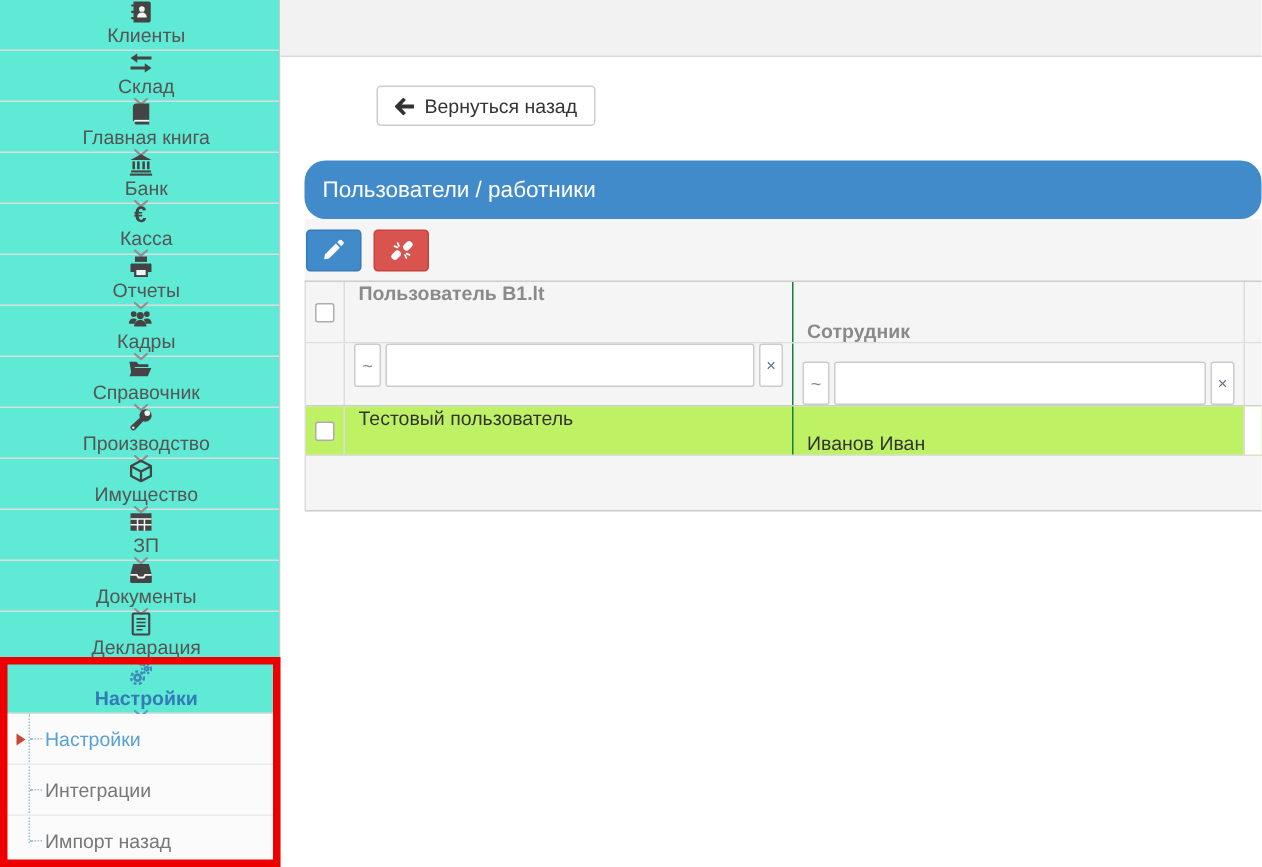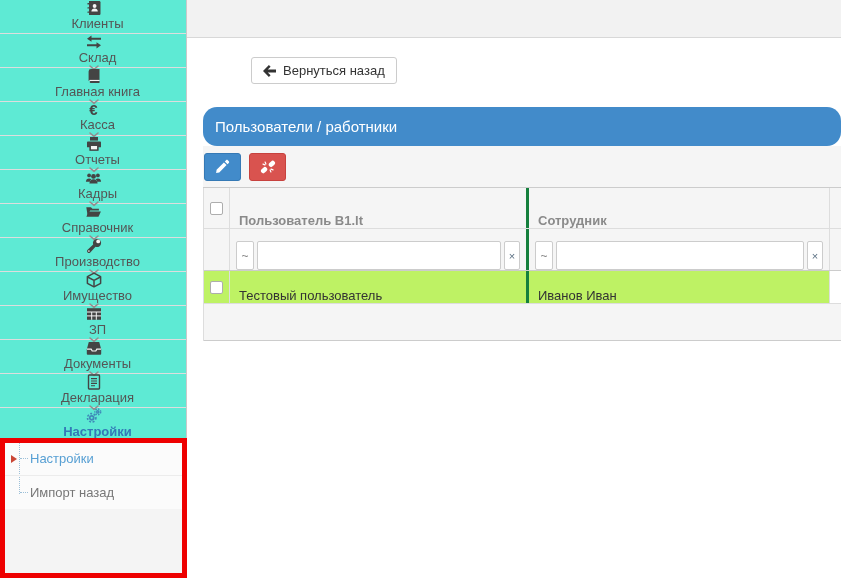--- a/index.html
+++ b/index.html
@@ -45,22 +45,22 @@
     display:flex;align-items:center;gap:8px;padding-left:1px;}
   .tbtn{width:37px;height:28px;border-radius:3px;display:flex;align-items:center;
     justify-content:center;cursor:pointer;box-sizing:border-box;}
   .tbtn.edit{background:#428bca;border:1px solid #3579b5;}
   .tbtn.unlink{background:#d9534f;border:1px solid #c7423e;}
   
   .tbl{border-left:1px solid #ddd;}
   .row{display:flex;box-sizing:border-box;}
   .c-check{width:26px;flex:none;border-right:1px solid #ddd;display:flex;
     align-items:center;justify-content:center;box-sizing:border-box;}
-  .c-user{width:299px;flex:none;border-right:3px solid #15803d;display:flex;
-    align-items:flex-end;padding-left:9px;box-sizing:border-box;}
+  .c-user{width:299px;flex:none;border-right:1px solid #15803d;display:flex;
+    align-items:flex-start;padding-left:9px;box-sizing:border-box;}
   .c-emp{width:301px;flex:none;border-right:1px solid #ddd;display:flex;
     align-items:flex-end;padding-left:9px;box-sizing:border-box;}
   .c-fill{flex:1;}
   .tr-head{height:41px;background:#f5f5f5;border-bottom:1px solid #ddd;
     font-weight:bold;font-size:13px;color:#8a8a8a;}
   .tr-filter{height:42px;background:#f5f5f5;border-bottom:1px solid #ccc;}
   .fcell{padding:0 6px;gap:3px;}
   .op-box{width:18px;height:29px;background:#fff;border:1px solid #ccc;border-radius:2px;
     font-size:12px;color:#888;display:flex;align-items:center;justify-content:center;
     flex:none;cursor:pointer;box-sizing:border-box;}
@@ -117,20 +117,39 @@
         </svg>
     </span>
     <span class="nav-label">Главная книга</span>
     <span class="nav-chev">
       <svg width="10" height="6" viewBox="0 0 10 6">
           <path d="M1 1l4 3.4L9 1" fill="none" stroke="#8f8f8f" stroke-width="1.5" stroke-linecap="round" stroke-linejoin="round"></path>
         </svg>
     </span>
   </div>
 
+  <div class="nav-item">
+    <span class="nav-icon">
+      <svg width="16" height="16" viewBox="0 0 16 16" fill="#444">
+          <path d="M8 .8 15 4.6H1z"></path>
+          <rect x="2.3" y="5.6" width="1.7" height="5.2"></rect>
+          <rect x="5.4" y="5.6" width="1.7" height="5.2"></rect>
+          <rect x="8.9" y="5.6" width="1.7" height="5.2"></rect>
+          <rect x="12" y="5.6" width="1.7" height="5.2"></rect>
+          <rect x="1.4" y="11.6" width="13.2" height="1.4"></rect>
+          <rect x=".6" y="13.7" width="14.8" height="1.4"></rect>
+        </svg>
+    </span>
+    <span class="nav-label">Банк</span>
+    <span class="nav-chev">
+      <svg width="10" height="6" viewBox="0 0 10 6">
+          <path d="M1 1l4 3.4L9 1" fill="none" stroke="#8f8f8f" stroke-width="1.5" stroke-linecap="round" stroke-linejoin="round"></path>
+        </svg>
+    </span>
+  </div>
 
   <div class="nav-item">
     <span class="nav-icon">
         <span class="euro">€</span>
       </span>
     <span class="nav-label">Касса</span>
     <span class="nav-chev">
       <svg width="10" height="6" viewBox="0 0 10 6">
           <path d="M1 1l4 3.4L9 1" fill="none" stroke="#8f8f8f" stroke-width="1.5" stroke-linecap="round" stroke-linejoin="round"></path>
         </svg>
@@ -285,20 +304,23 @@
       <svg width="10" height="6" viewBox="0 0 10 6">
           <path d="M1 1l4 3.4L9 1" fill="none" stroke="#5b9fd0" stroke-width="1.5" stroke-linecap="round" stroke-linejoin="round"></path>
         </svg>
     </span>
   </div>
 
   <div class="submenu">
     <div class="sub-item active">
       <span class="tri"></span>
       <span>Настройки</span>
+    </div>
+    <div class="sub-item">
+      <span>Интеграции</span>
     </div>
     <div class="sub-item">
       <span>Импорт назад</span>
     </div>
   </div>
 </div>
 
 <div class="annotation"></div>
 
 <div class="main">

